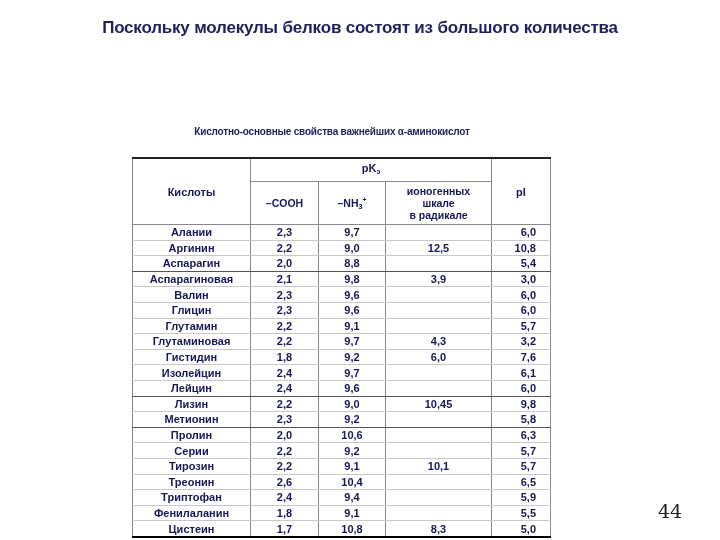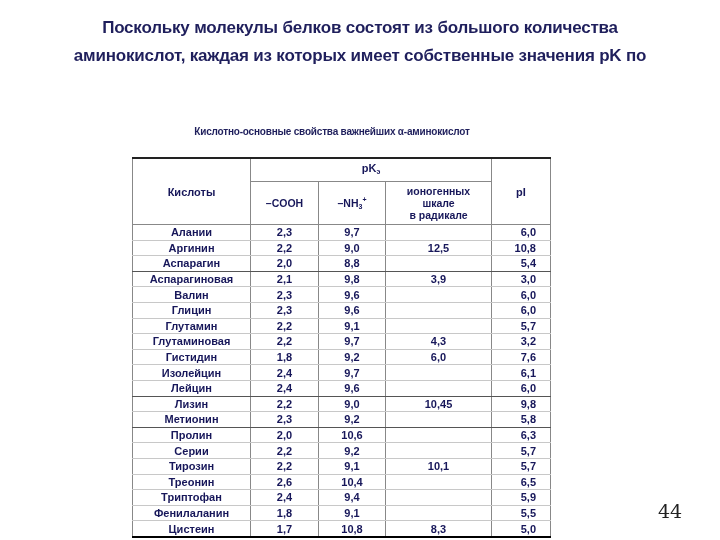--- a/index.html
+++ b/index.html
@@ -39,21 +39,20 @@
     .page-num {
       position: absolute; left: 658px; top: 500px; font-family: "DejaVu Serif", serif;
       font-size: 19px; color: #222;
     }
   </style>
 </head>
 <body>
 
 <div class="para">
   <span class="line">Поскольку молекулы белков состоят из большого количества</span>
-  <span class="line">аминокислот, каждая из которых имеет собственные значения pK по</span>
 </div>
 
 <div class="caption">Кислотно-основные свойства важнейших α-аминокислот</div>
 
 <table class="amino">
   <thead>
     <tr class="top">
       <th class="c1" rowspan="2">Кислоты</th>
       <th colspan="3"><span>pK</span><span class="sub3">э</span></th>
       <th class="c5" rowspan="2">pI</th>

